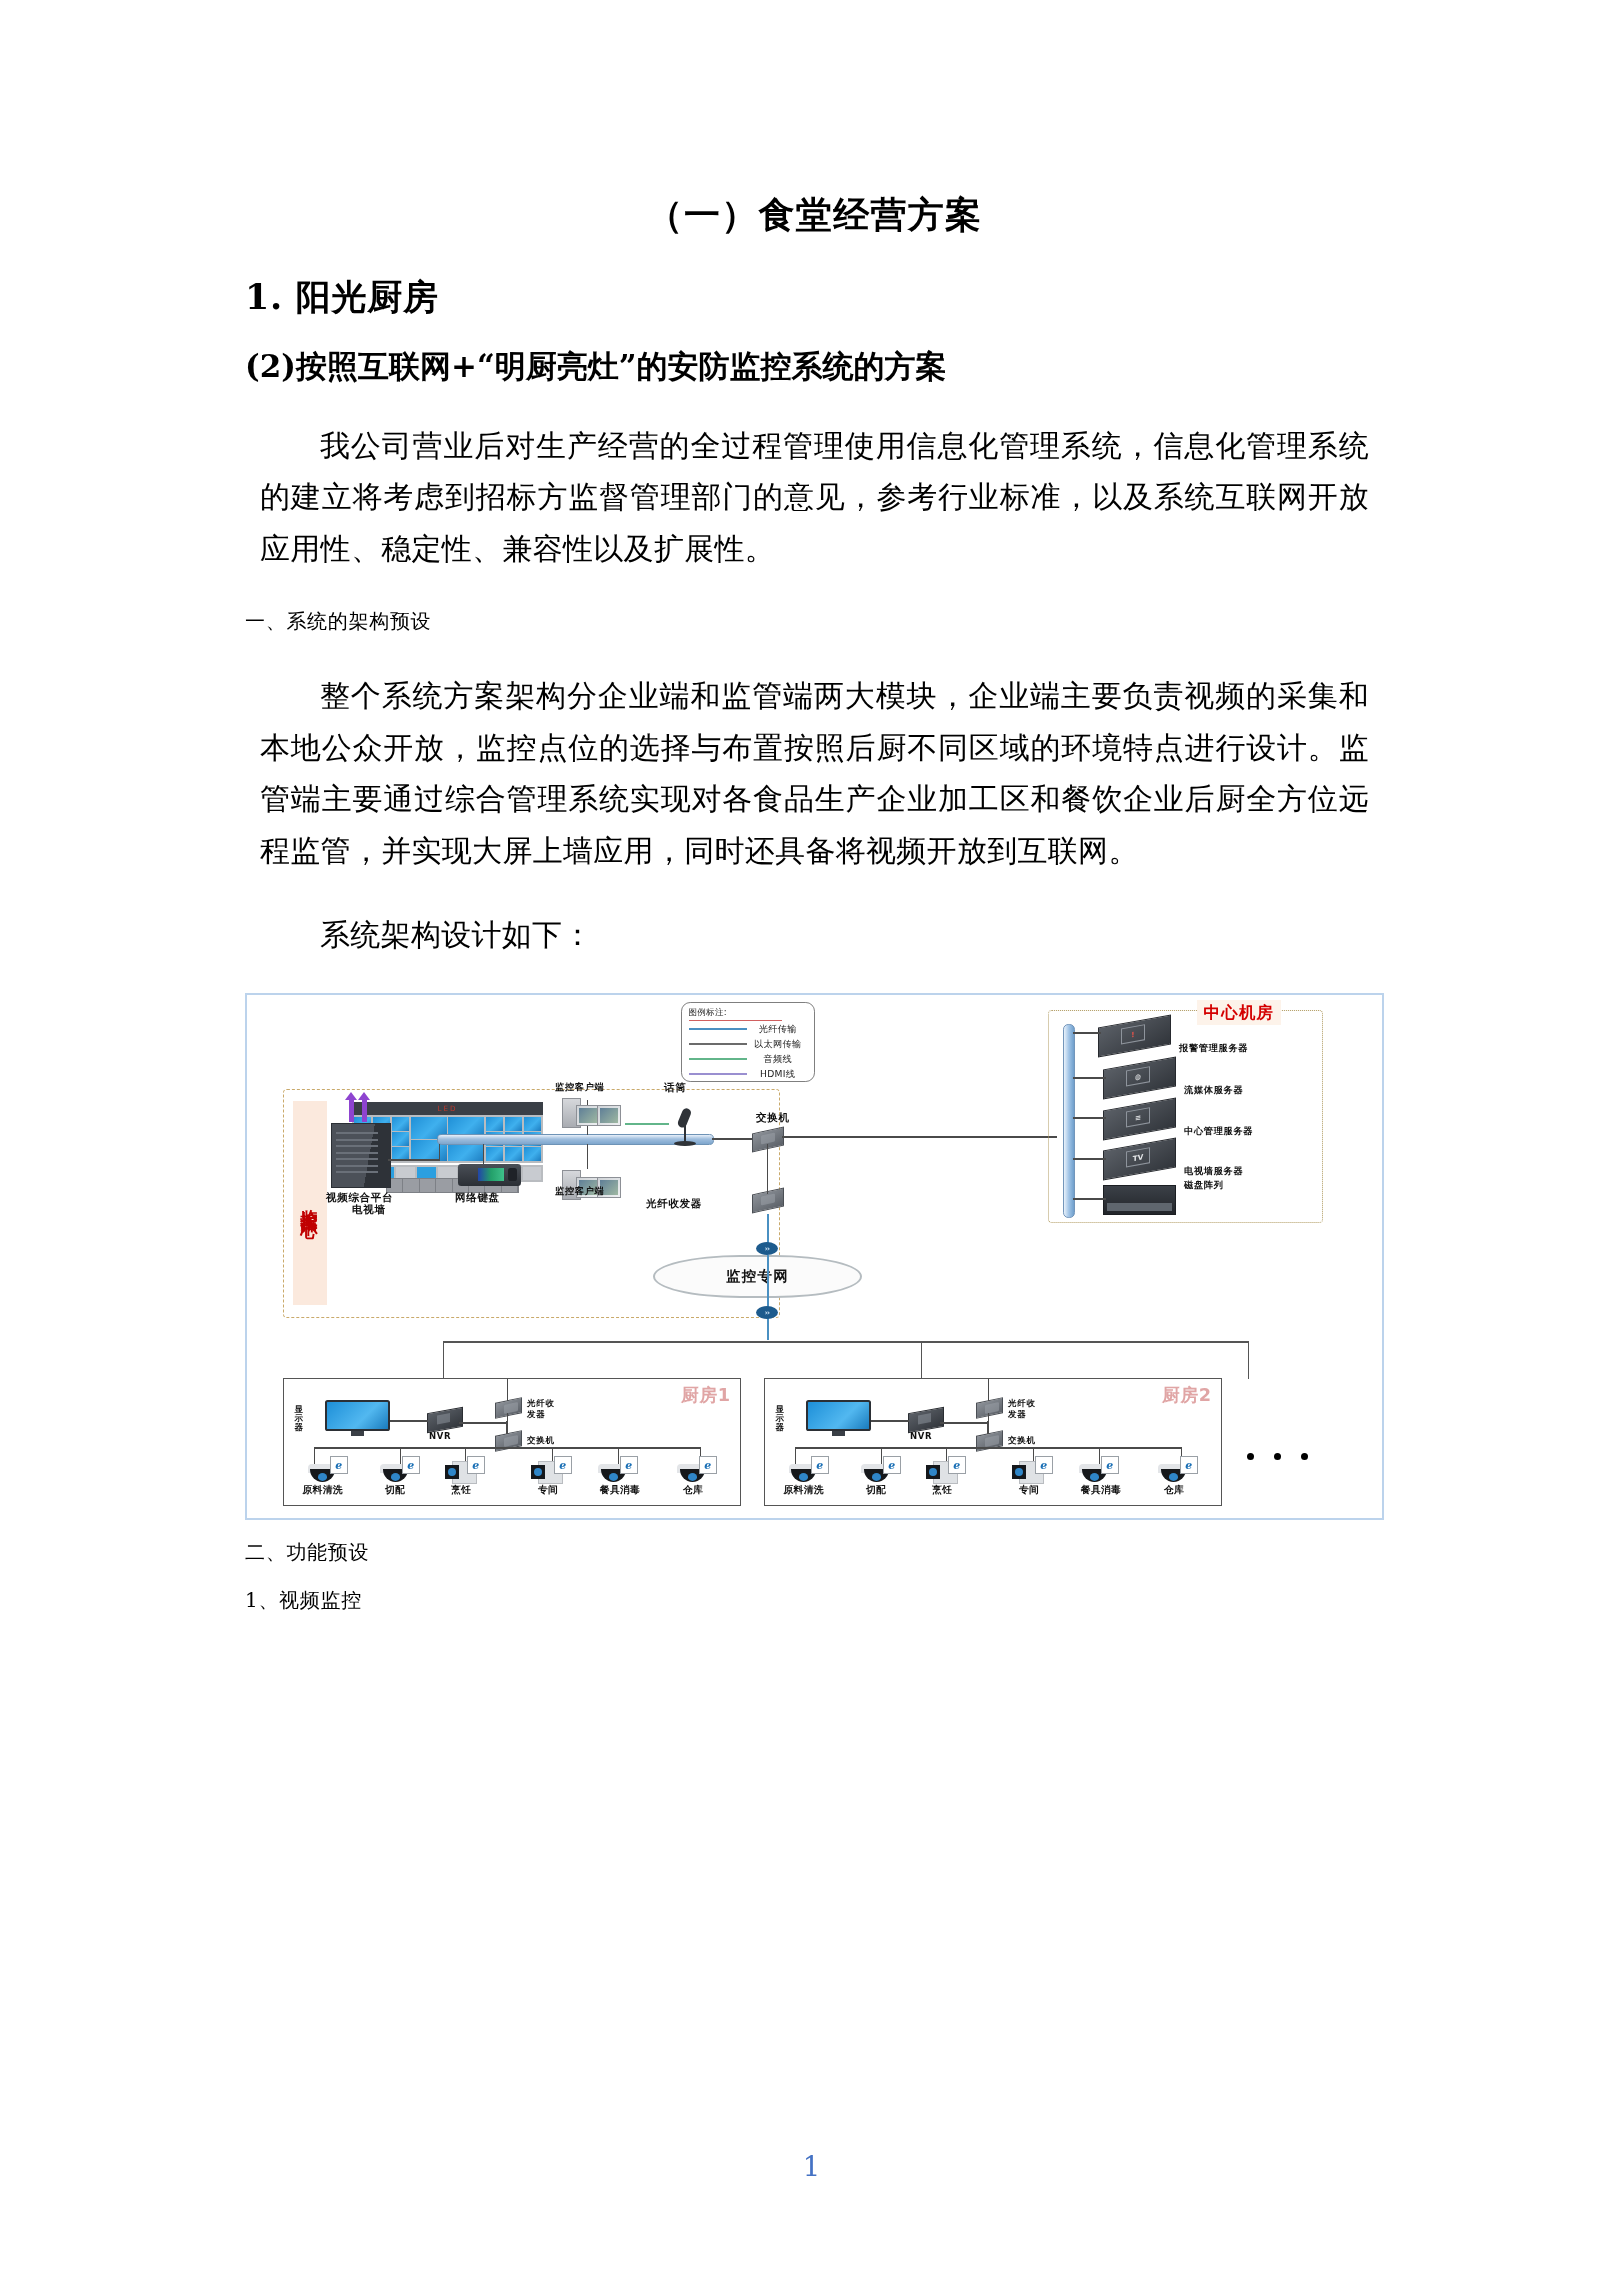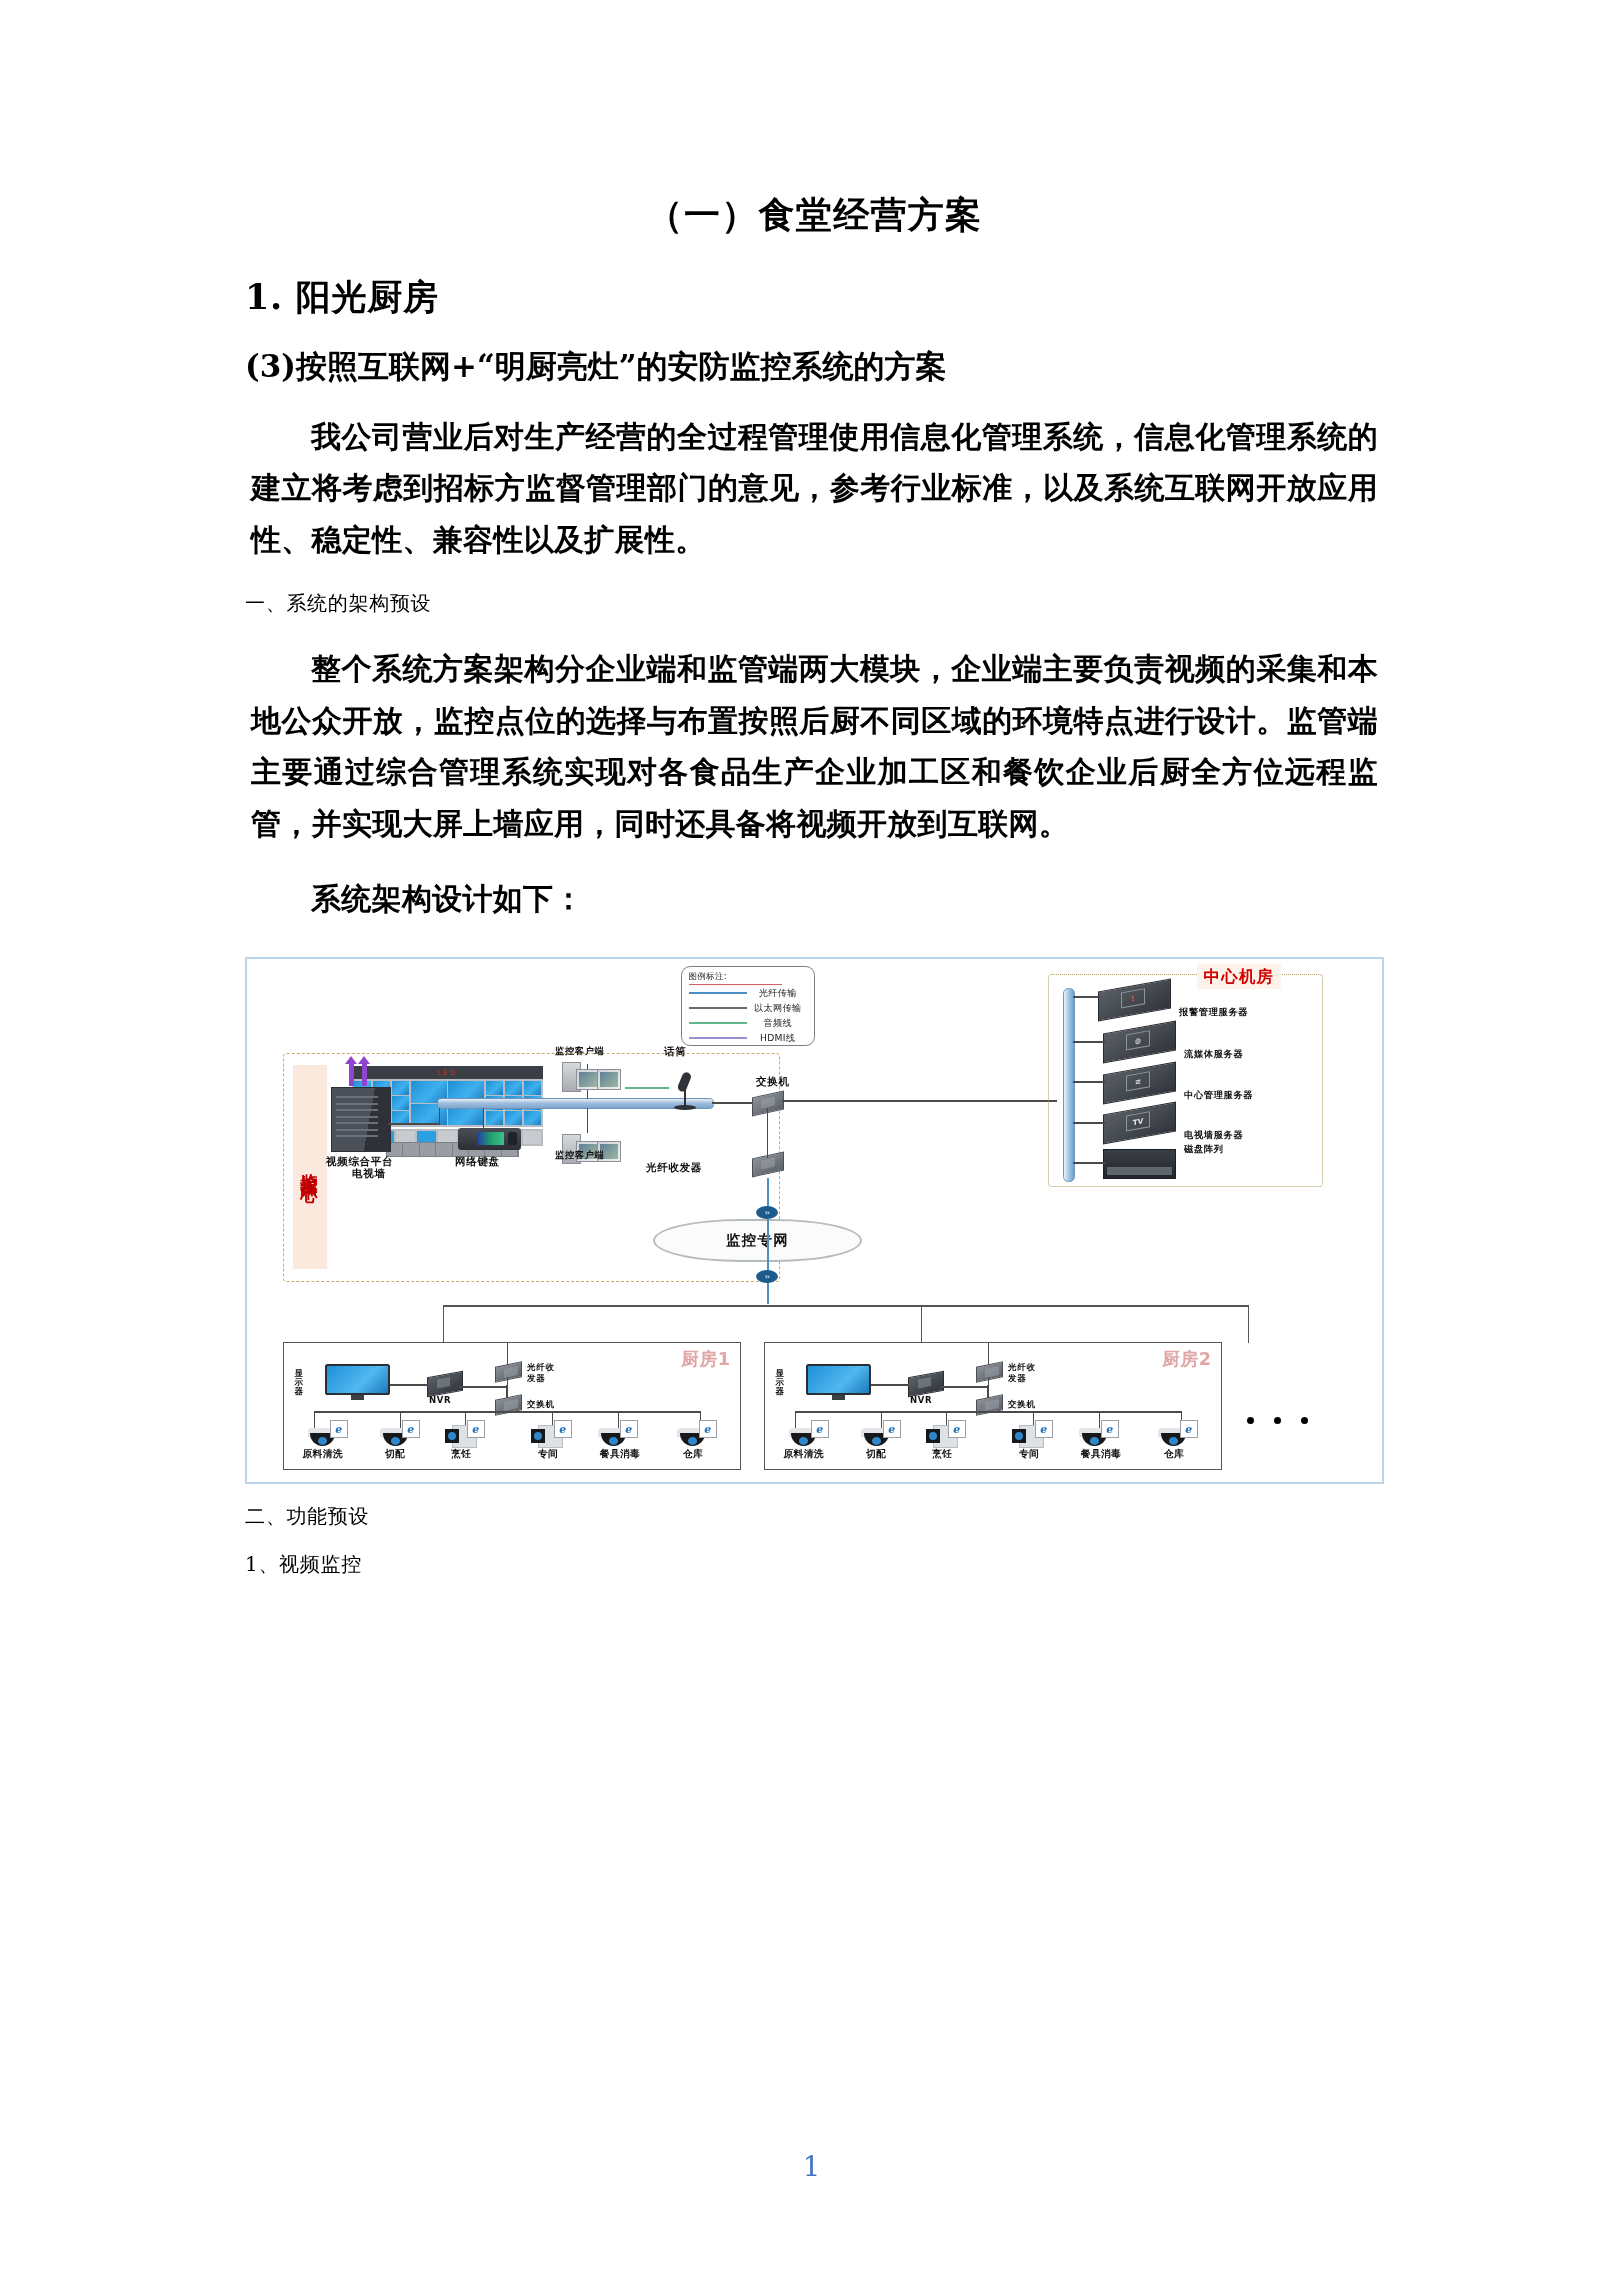--- a/index.html
+++ b/index.html
@@ -55,27 +55,26 @@
     color: #000;
     margin: 0;
     padding-top: 26px;
     letter-spacing: 0px;
   }
   .para {
     font-family: "DejaVu Serif", "Liberation Serif", serif;
     font-size: 30px;
     line-height: 1.72;
     color: #000;
-    margin: 6px;
+    margin: 15px;
     padding-top: 17px;
     text-align: justify;
     text-justify: inter-character;
     text-indent: 60px;
     letter-spacing: 0.3px;
-    font-weight: bold;
   }
   .section-line {
     font-family: "DejaVu Serif", "Liberation Serif", serif;
     font-size: 20px;
     line-height: 1.72;
     color: #000;
     margin: 0;
     padding-top: 14.4px;
     text-indent: 0;
     letter-spacing: 0.7px;
@@ -435,21 +434,21 @@
 </head>
 <body>
 
 <div class="page">
   <div class="content">
 
     <h1 class="doc-title">（一）食堂经营方案</h1>
 
     <h2 class="h-num">1. 阳光厨房</h2>
 
-    <h3 class="h-sub">(3)按照互联网+“明厨亮灶”的安防监控系统的方案</h3>
+    <h3 class="h-sub">(2)按照互联网+“明厨亮灶”的安防监控系统的方案</h3>
 
     <p class="para">我公司营业后对生产经营的全过程管理使用信息化管理系统，信息化管理系统的建立将考虑到招标方监督管理部门的意见，参考行业标准，以及系统互联网开放应用性、稳定性、兼容性以及扩展性。</p>
 
     <p class="section-line">一、系统的架构预设</p>
 
     <p class="para">整个系统方案架构分企业端和监管端两大模块，企业端主要负责视频的采集和本地公众开放，监控点位的选择与布置按照后厨不同区域的环境特点进行设计。监管端主要通过综合管理系统实现对各食品生产企业加工区和餐饮企业后厨全方位远程监管，并实现大屏上墙应用，同时还具备将视频开放到互联网。</p>
 
     <p class="para">系统架构设计如下：</p>
 
     <div class="figure">

